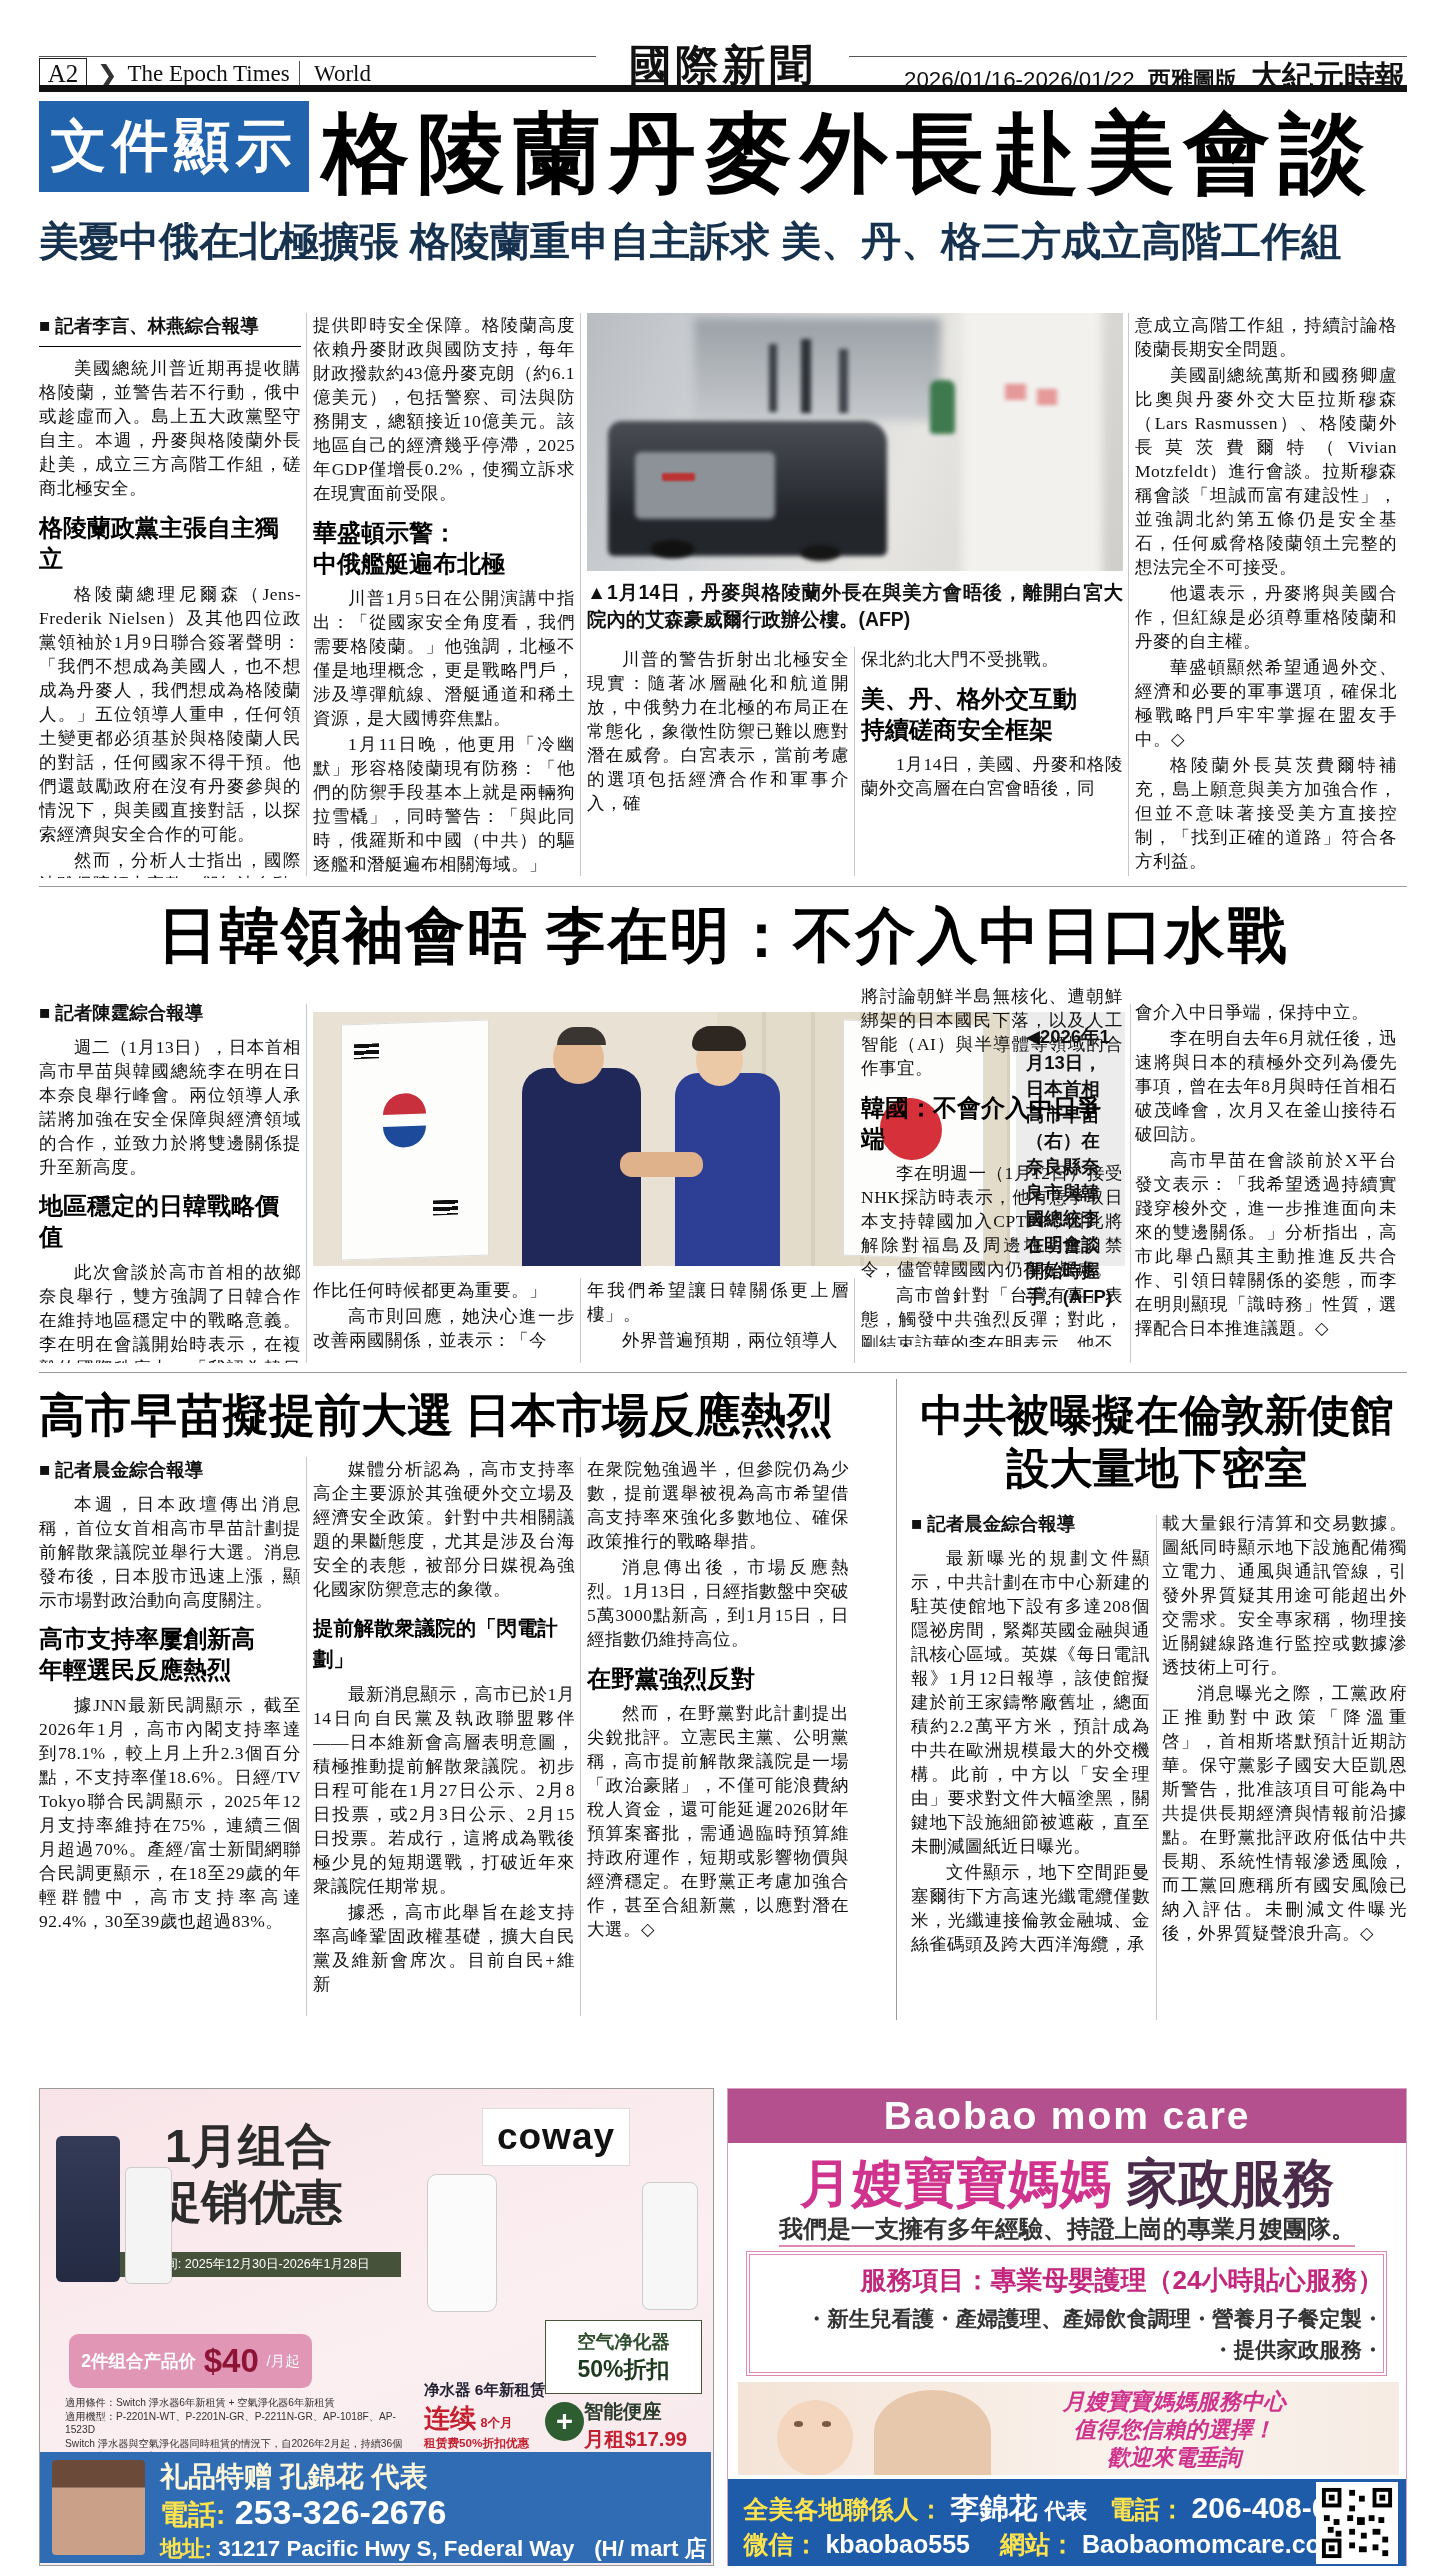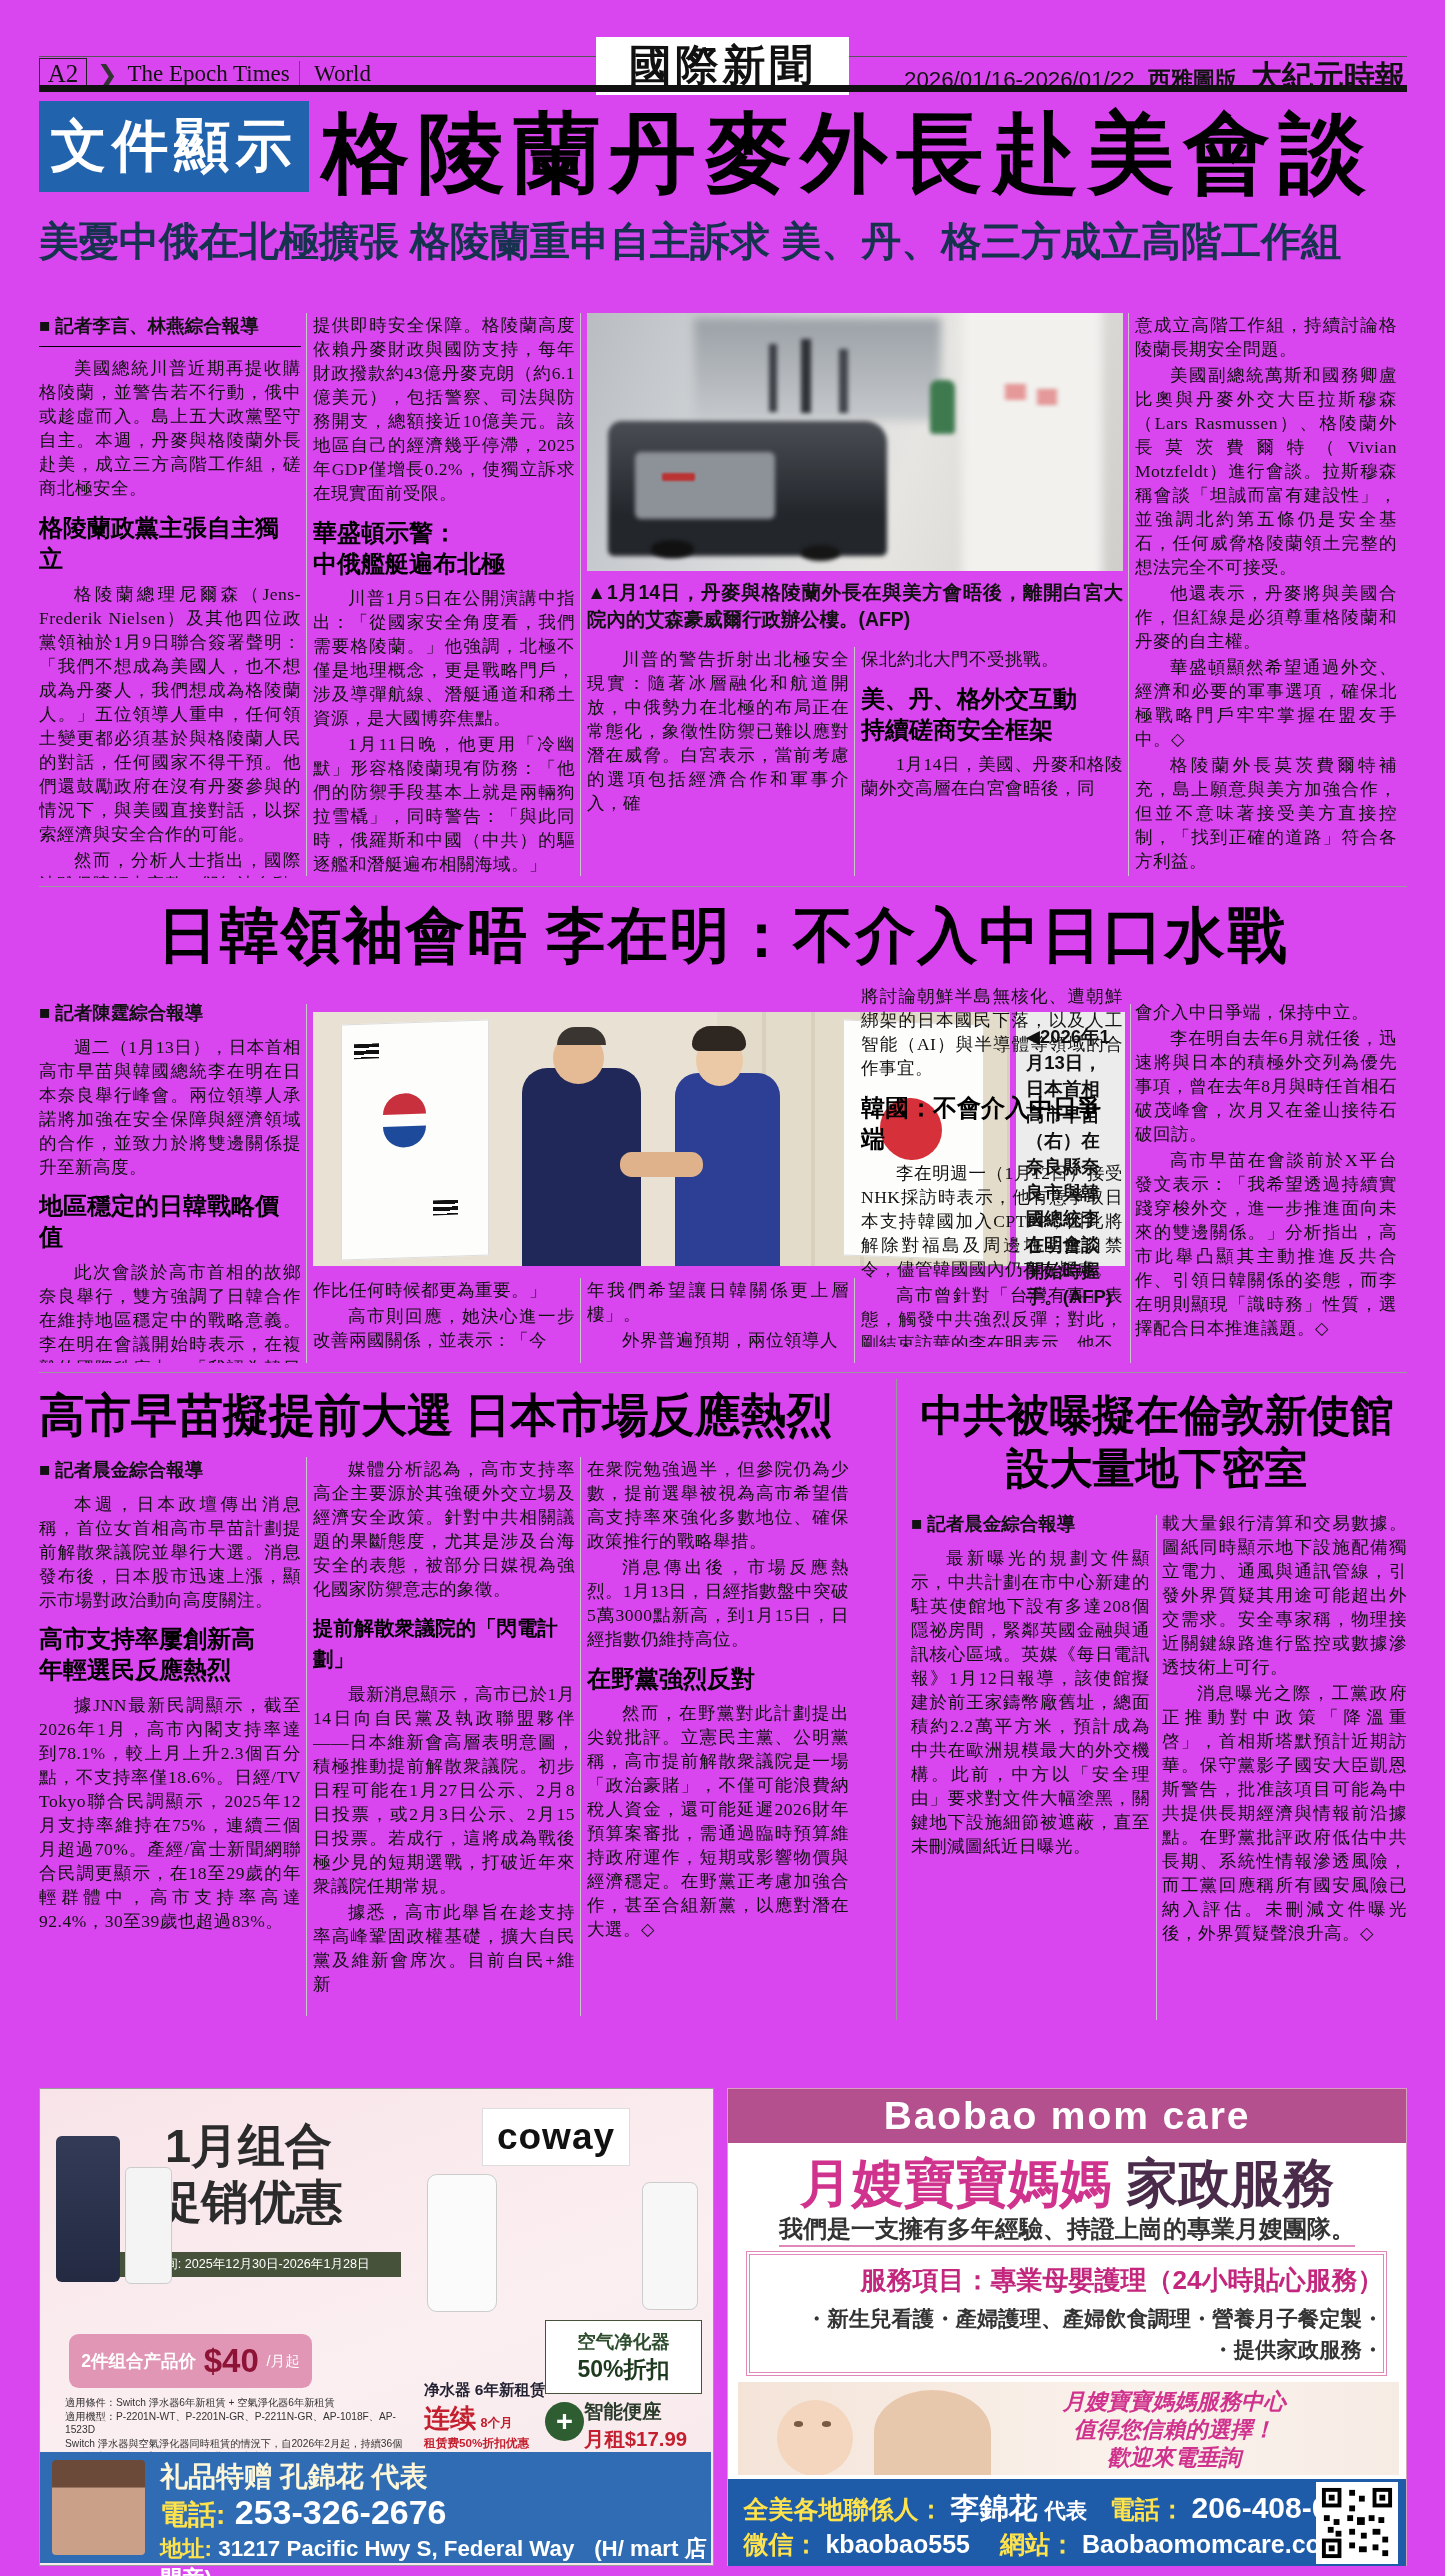--- a/index.html
+++ b/index.html
@@ -1,16 +1,16 @@
 <!DOCTYPE html>
 <html><head>
 <meta charset="utf-8">
 <style>
   html,body{margin:0;padding:0;background:#e9e9e9;}
-  .page{position:relative;width:1445px;height:2576px;background:#d946ef;overflow:hidden;
+  .page{position:relative;width:1445px;height:2576px;background:#ffffff;overflow:hidden;
         font-family:"Liberation Serif","DejaVu Serif",serif;color:#111;}
   .abs{position:absolute;}
   .sans{font-family:"Liberation Sans","DejaVu Sans",sans-serif;}
   
   .mh-line{position:absolute;background:#555;height:1px;}
   .mh-thick{position:absolute;background:#111;height:6.8px;}
   .a2box{border:1.9px solid #222;padding:1px 7.8px;font-size:25px;display:inline-block;}
   .mh-left{position:absolute;left:39px;top:58px;font-size:23px;display:flex;align-items:center;gap:9.7px;}
   .mh-center{position:absolute;left:596px;top:37px;width:253px;text-align:center;background:#fff;
              font-weight:bold;font-size:43px;letter-spacing:3.9px;}
@@ -258,20 +258,21 @@
   <div class="vr" style="left:306px;top:1457px;height:559px;"></div>
   <div class="vr" style="left:580px;top:1457px;height:559px;"></div>
   <div class="vr" style="left:896px;top:1379px;height:641px;background:#999;"></div>
 
   <div class="headline4" style="top:1387px;">中共被曝擬在倫敦新使館</div>
   <div class="headline4" style="top:1440px;">設大量地下密室</div>
 
   <div class="col" style="left:911px;top:1511px;height:515px;width:239px;">
     <div class="byline">■ 記者晨金綜合報導</div>
     <p class="ind">最新曝光的規劃文件顯示，中共計劃在市中心新建的駐英使館地下設有多達208個隱祕房間，緊鄰英國金融與通訊核心區域。英媒《每日電訊報》1月12日報導，該使館擬建於前王家鑄幣廠舊址，總面積約2.2萬平方米，預計成為中共在歐洲規模最大的外交機構。此前，中方以「安全理由」要求對文件大幅塗黑，關鍵地下設施細節被遮蔽，直至未刪減圖紙近日曝光。</p>
+    <p class="ind">文件顯示，地下空間距曼塞爾街下方高速光纖電纜僅數米，光纖連接倫敦金融城、金絲雀碼頭及跨大西洋海纜，承</p>
   </div>
   <div class="col" style="left:1162px;top:1511px;height:515px;width:245px;">
     <p>載大量銀行清算和交易數據。圖紙同時顯示地下設施配備獨立電力、通風與通訊管線，引發外界質疑其用途可能超出外交需求。安全專家稱，物理接近關鍵線路進行監控或數據滲透技術上可行。</p>
     <p class="ind">消息曝光之際，工黨政府正推動對中政策「降溫重啓」，首相斯塔默預計近期訪華。保守黨影子國安大臣凱恩斯警告，批准該項目可能為中共提供長期經濟與情報前沿據點。在野黨批評政府低估中共長期、系統性情報滲透風險，而工黨回應稱所有國安風險已納入評估。未刪減文件曝光後，外界質疑聲浪升高。◇</p>
   </div>
   <div class="vr" style="left:1156px;top:1515px;height:505px;"></div>
 
   <div class="ad coway-ad">
     <div class="coway-logo">coway</div>
     <div class="coway-title">

